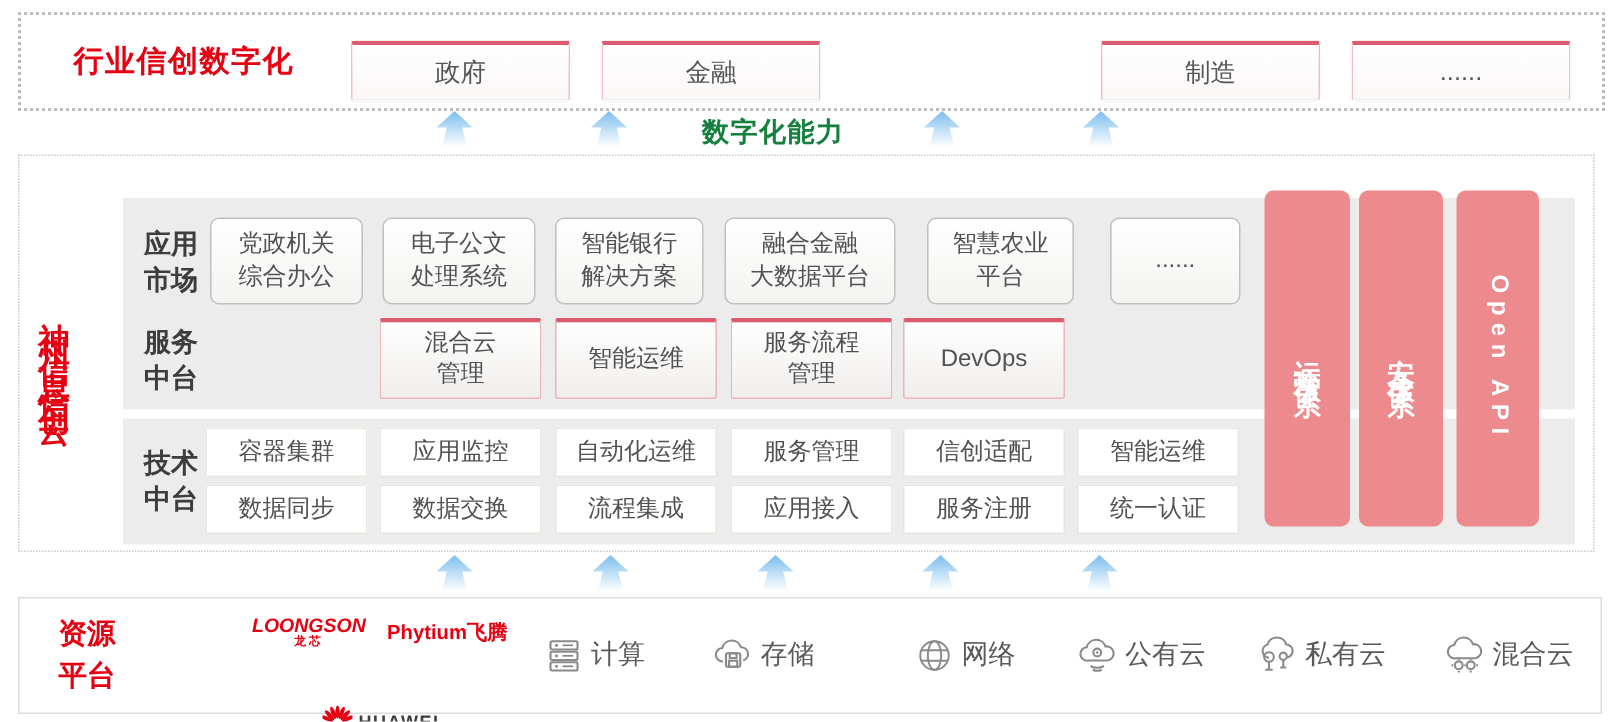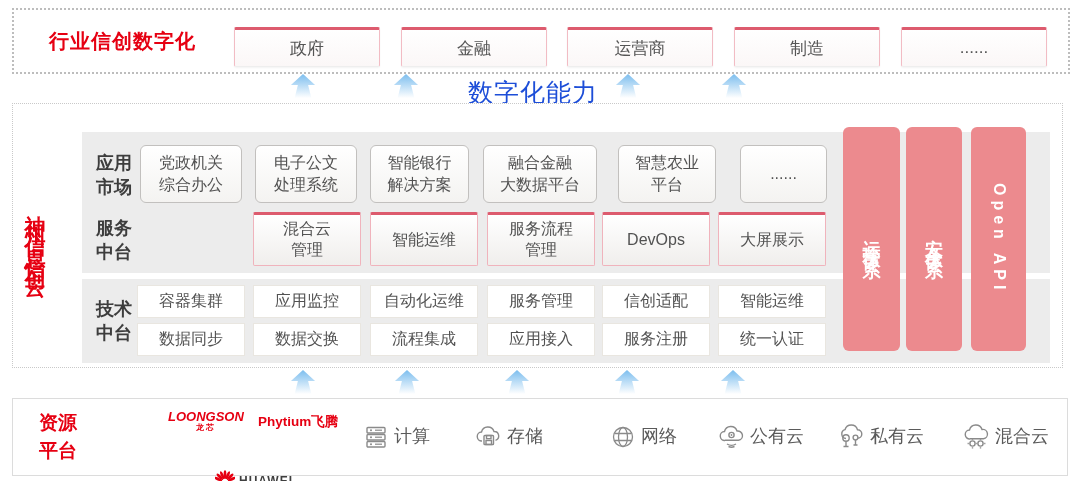--- a/index.html
+++ b/index.html
@@ -13,22 +13,22 @@
   .industry-label{position:absolute;left:35px;top:50%;transform:translateY(-50%);
     font-size:20px;font-weight:bold;color:#e60012;letter-spacing:1px;}
   .industry-chip{position:absolute;top:17px;width:144px;height:36px;
     background:linear-gradient(#ffffff,#fbf7f7);
     border:1px solid #f2bcc4;border-top:3px solid #dd5b6e;border-bottom:1px solid #eee;
     border-radius:2px;display:flex;align-items:center;justify-content:center;
     font-size:17px;color:#555;box-shadow:0 1px 2px rgba(0,0,0,.05);}
 
   
   .up-arrow{position:absolute;width:26px;height:26px;}
-  .capability-caption{position:absolute;left:468px;top:76px;font-size:25px;
-    font-weight:normal;color:#1d4ed8;letter-spacing:1px;}
+  .capability-caption{position:absolute;left:468px;top:76px;font-size:18px;
+    font-weight:bold;color:#15803d;letter-spacing:1px;}
 
   
   .platform{position:absolute;left:12px;top:103px;width:1049px;height:263px;
     border:1px dotted #c9c9c9;background:#fff;}
   .platform-title{position:absolute;left:12px;top:50%;transform:translateY(-50%);
     writing-mode:vertical-lr;text-orientation:upright;
     font-size:21px;font-weight:bold;color:#e60012;letter-spacing:11px;line-height:1;}
   .p-row{position:absolute;left:69px;width:968px;background:#ececec;}
   .p-row-label{position:absolute;left:8px;top:50%;transform:translateY(-50%);
     width:48px;text-align:center;font-size:18px;font-weight:bold;color:#3d3d3d;line-height:1.35;}
@@ -74,21 +74,20 @@
     </linearGradient>
   </defs>
 </svg>
 
 <div class="stage">
 
   <div class="industry-band">
     <div class="industry-label">行业信创数字化</div>
     <div class="industry-chip" style="left:220px">政府</div>
     <div class="industry-chip" style="left:387px">金融</div>
-    <div class="industry-chip" style="left:553px">运营商</div>
     <div class="industry-chip" style="left:720px">制造</div>
     <div class="industry-chip" style="left:887px">......</div>
   </div>
 
   <svg class="up-arrow" style="left:290px;top:73px" viewBox="0 0 28 26">
       <path fill="url(#arrowGrad)" d="M14 0 L27 12 L19.5 12 L23 26 L5 26 L8.5 12 L1 12 Z"></path>
     </svg>
   <svg class="up-arrow" style="left:393px;top:73px" viewBox="0 0 28 26">
       <path fill="url(#arrowGrad)" d="M14 0 L27 12 L19.5 12 L23 26 L5 26 L8.5 12 L1 12 Z"></path>
     </svg>
@@ -121,21 +120,20 @@
 
     <div class="p-row" style="top:102px;height:67px">
       <div class="p-row-label pre">服务
 中台</div>
       <div class="svc-chip pre" style="left:171px">混合云
 管理</div>
       <div class="svc-chip pre" style="left:288px">智能运维</div>
       <div class="svc-chip pre" style="left:405px">服务流程
 管理</div>
       <div class="svc-chip pre" style="left:520px">DevOps</div>
-      <div class="svc-chip pre" style="left:636px">大屏展示</div>
     </div>
 
     <div class="p-row" style="top:175px;height:84px">
       <div class="p-row-label pre">技术
 中台</div>
       <div class="tech-chip" style="left:55px;top:6px">容器集群</div>
       <div class="tech-chip" style="left:288px;top:6px">自动化运维</div>
       <div class="tech-chip" style="left:171px;top:6px">应用监控</div>
       <div class="tech-chip" style="left:520px;top:6px">信创适配</div>
       <div class="tech-chip" style="left:405px;top:6px">服务管理</div>

